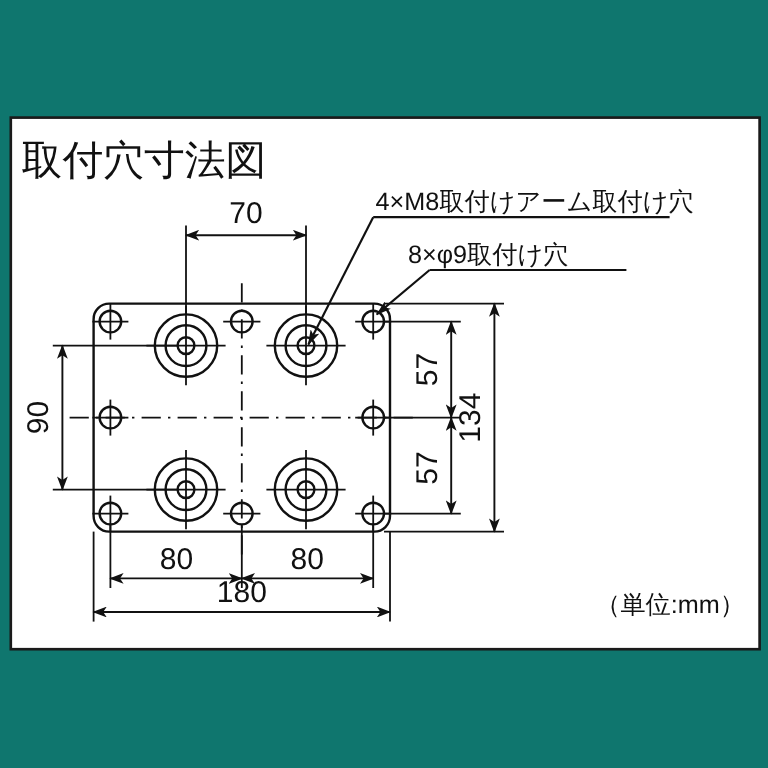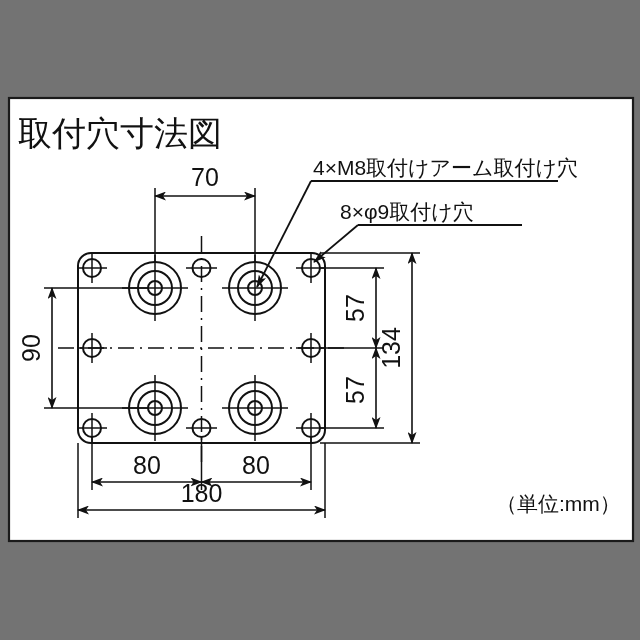--- a/index.html
+++ b/index.html
@@ -10,21 +10,21 @@
   body {
     width: 640px;
     height: 640px;
     font-family: "Liberation Sans", "DejaVu Sans", sans-serif;
     overflow: hidden;
   }
   #canvas {
     position: relative;
     width: 640px;
     height: 640px;
-    background: #737373;
+    background: #0f766e;
   }
   svg#drawing {
     display: block;
     width: 640px;
     height: 640px;
   }
   .frame-rect {
     fill: #ffffff;
     stroke: #1a1a1a;
     stroke-width: 2.2;

